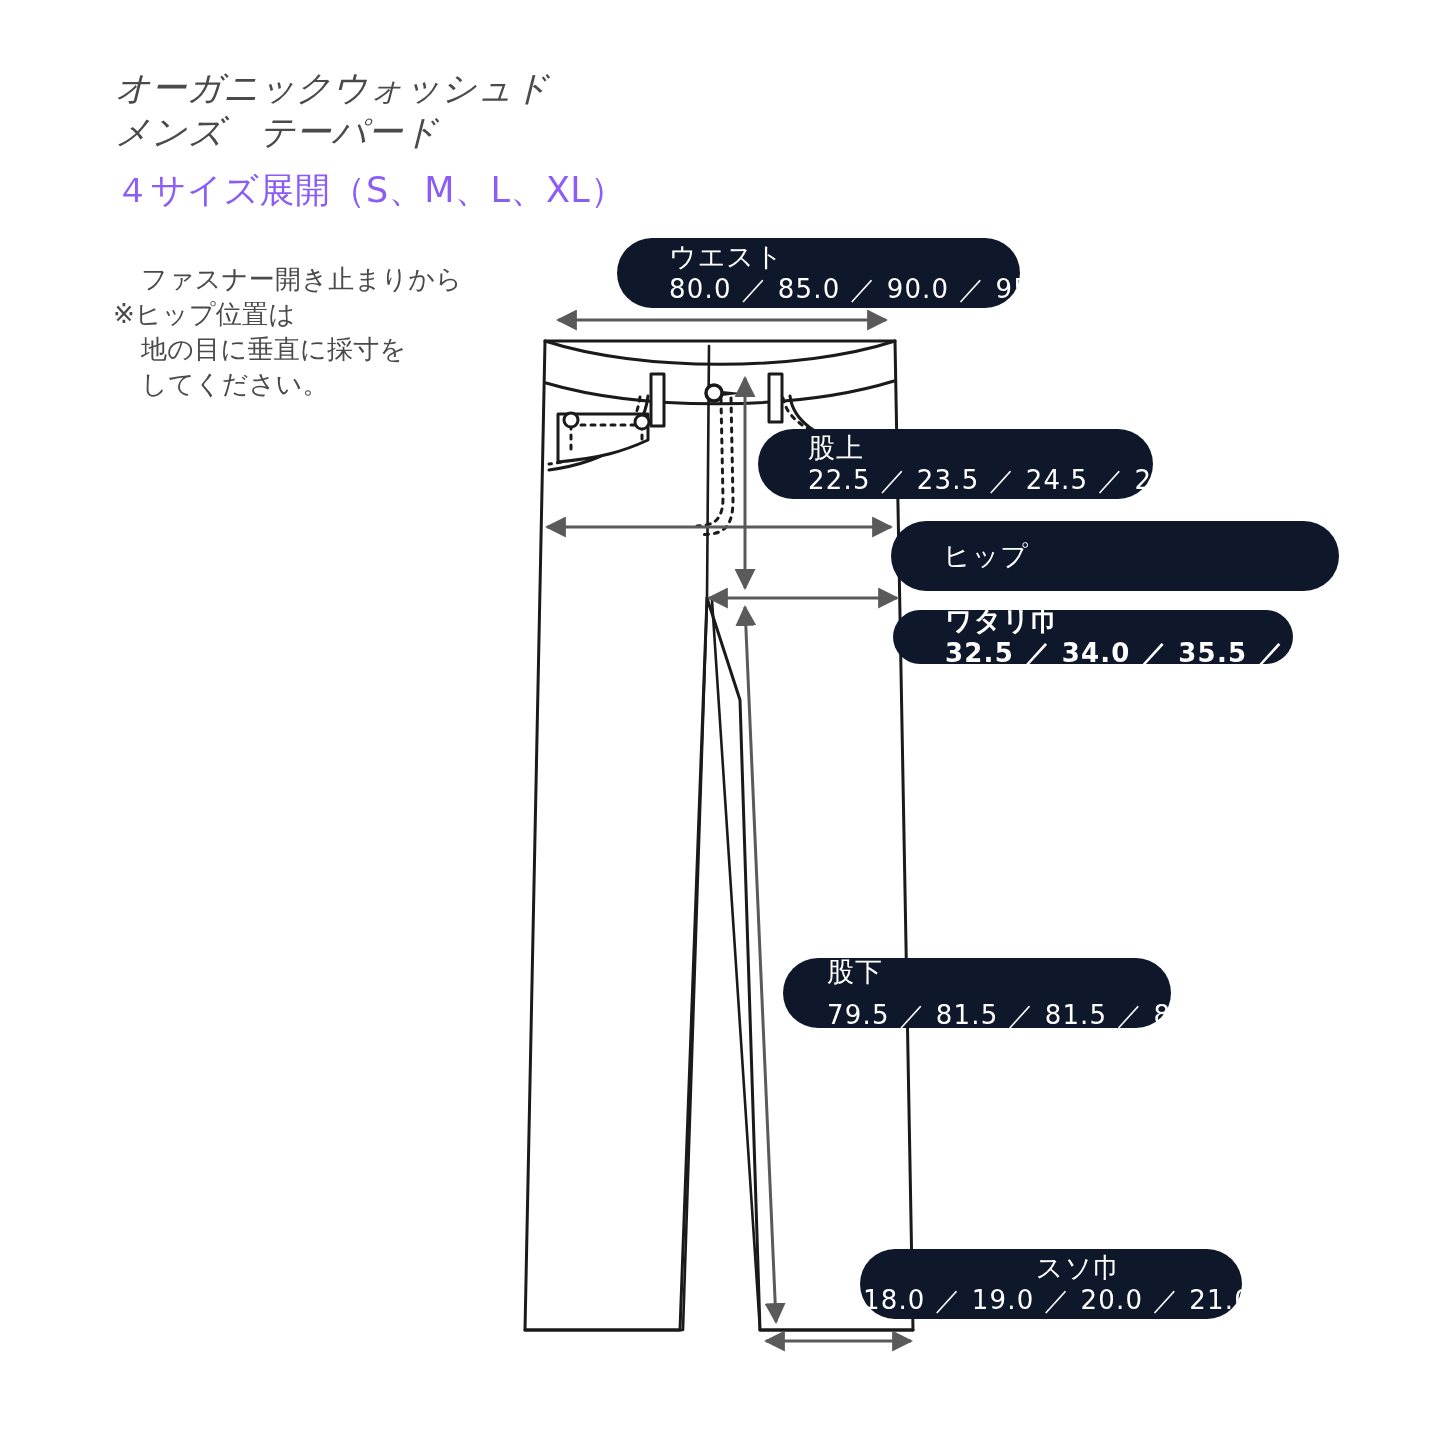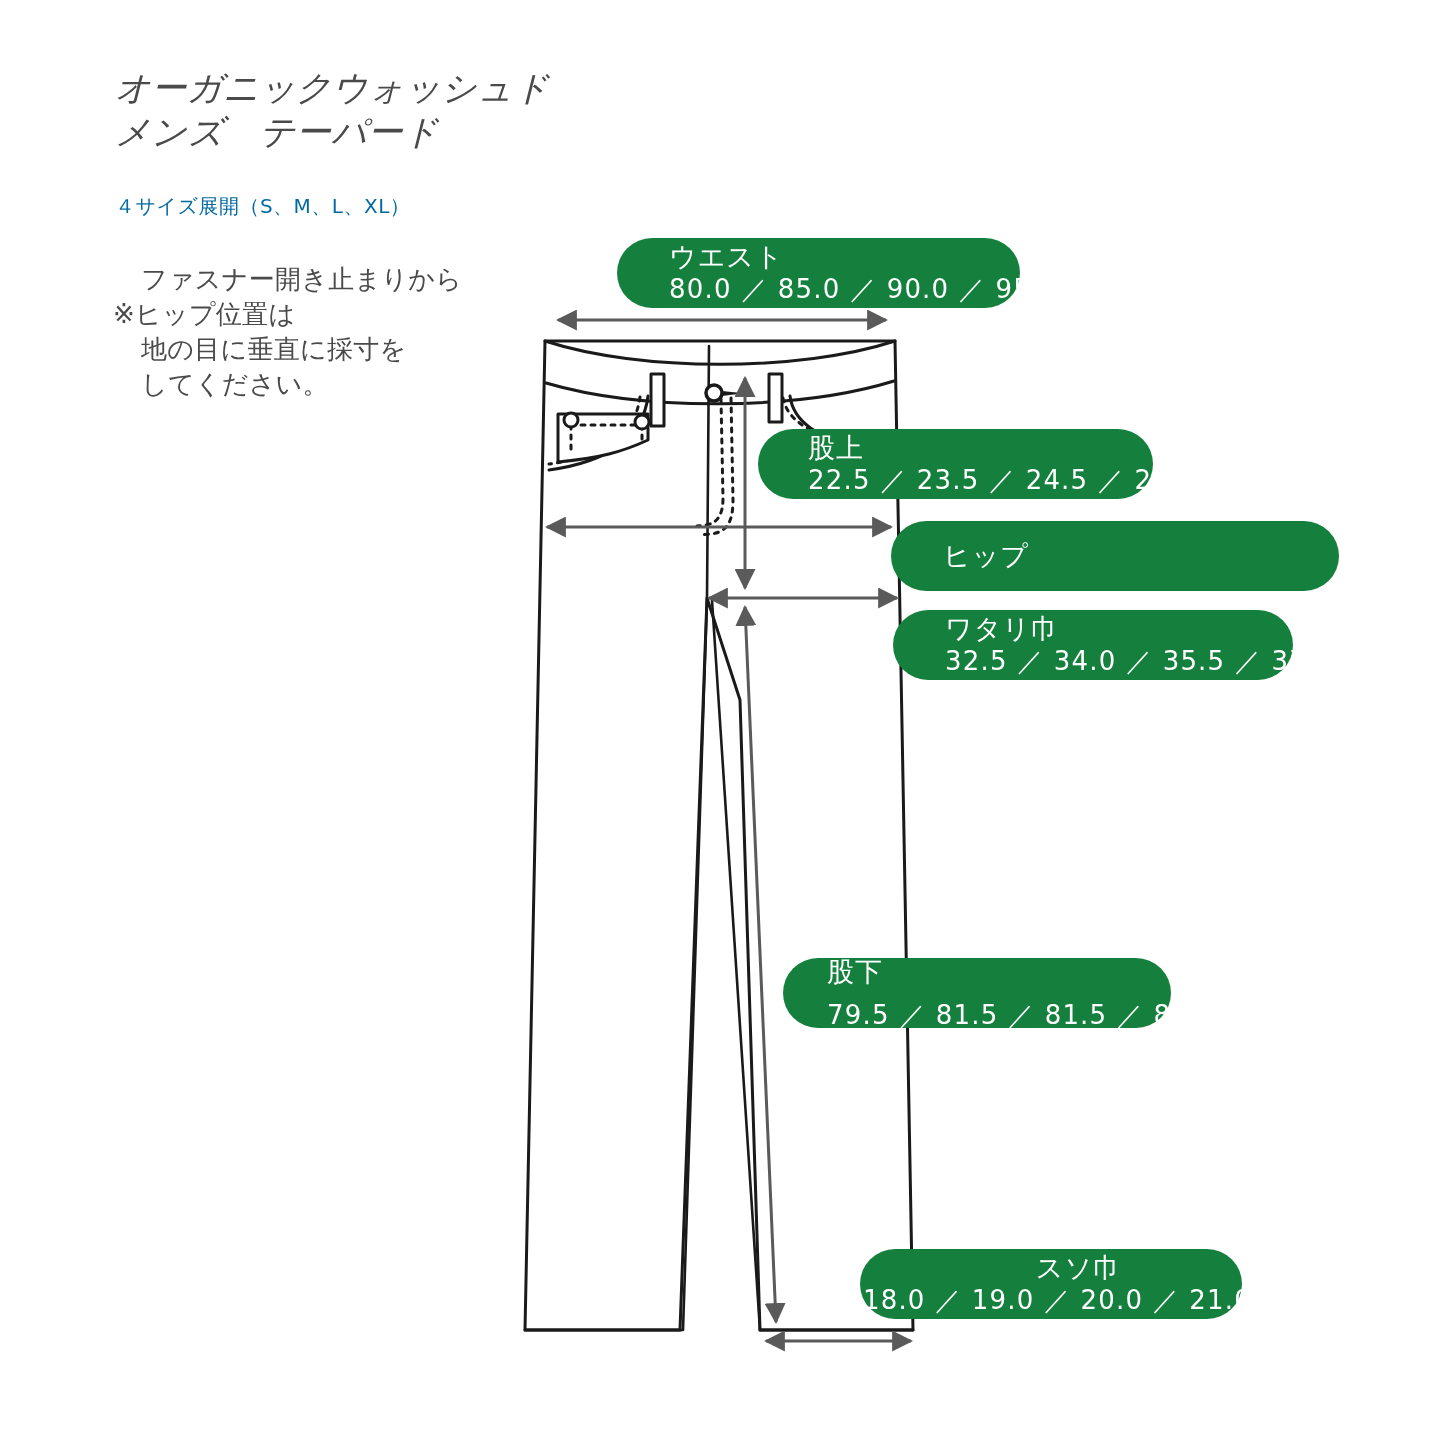--- a/index.html
+++ b/index.html
@@ -31,25 +31,25 @@
   .title-line {
     font-size: 35px;
     line-height: 44px;
     letter-spacing: 0.5px;
     color: #4a4a4a;
     white-space: pre;
   }
   #subtitle {
     position: absolute;
     left: 115px;
-    top: 188px;
-    font-size: 20px;
+    top: 172px;
+    font-size: 35px;
     line-height: 36px;
     letter-spacing: 0.5px;
-    color: #0369a1;
+    color: #8b5cf6;
     white-space: pre;
   }
   #note-block {
     position: absolute;
     left: 113px;
     top: 262px;
     width: 420px;
   }
   .note-line {
     font-size: 26px;
@@ -65,21 +65,21 @@
     position: absolute;
     left: 0;
     top: 0;
     width: 1445px;
     height: 1445px;
   }
 
   
   .pill {
     position: absolute;
-    background: #15803d;
+    background: #0f172a;
     border-radius: 60px;
     color: #ffffff;
     box-sizing: border-box;
     display: flex;
     flex-direction: column;
     justify-content: center;
   }
   .pill .pill-label {
     font-size: 27px;
     line-height: 32px;
@@ -212,21 +212,21 @@
 
   <div class="pill" style="left:758px; top:429px; width:395px; height:70px; padding:0 0 0 50px;">
     <div class="pill-label">股上</div>
     <div class="pill-values">22.5 ／ 23.5 ／ 24.5 ／ 25.5cm</div>
   </div>
 
   <div class="pill" style="left:891px; top:521px; width:448px; height:70px; padding:0 0 0 52px;">
     <div class="pill-label">ヒップ</div>
   </div>
 
-  <div class="pill" style="left:893px; top:610px; width:400px; height:70px; padding:0 0 0 52px;">
+  <div class="pill" style="left:893px; top:610px; width:400px; height:54px; padding:0 0 0 52px;font-weight:bold;">
     <div class="pill-label">ワタリ巾</div>
     <div class="pill-values">32.5 ／ 34.0 ／ 35.5 ／ 37.0cm</div>
   </div>
 
   <div class="pill" style="left:783px; top:958px; width:388px; height:70px; padding:0 0 0 44px;gap:11px;">
     <div class="pill-label">股下</div>
     <div class="pill-values">79.5 ／ 81.5 ／ 81.5 ／ 81.5cm</div>
   </div>
 
   <div class="pill" style="left:860px; top:1249px; width:382px; height:70px; padding:0 0 0 55px;align-items:center;">

